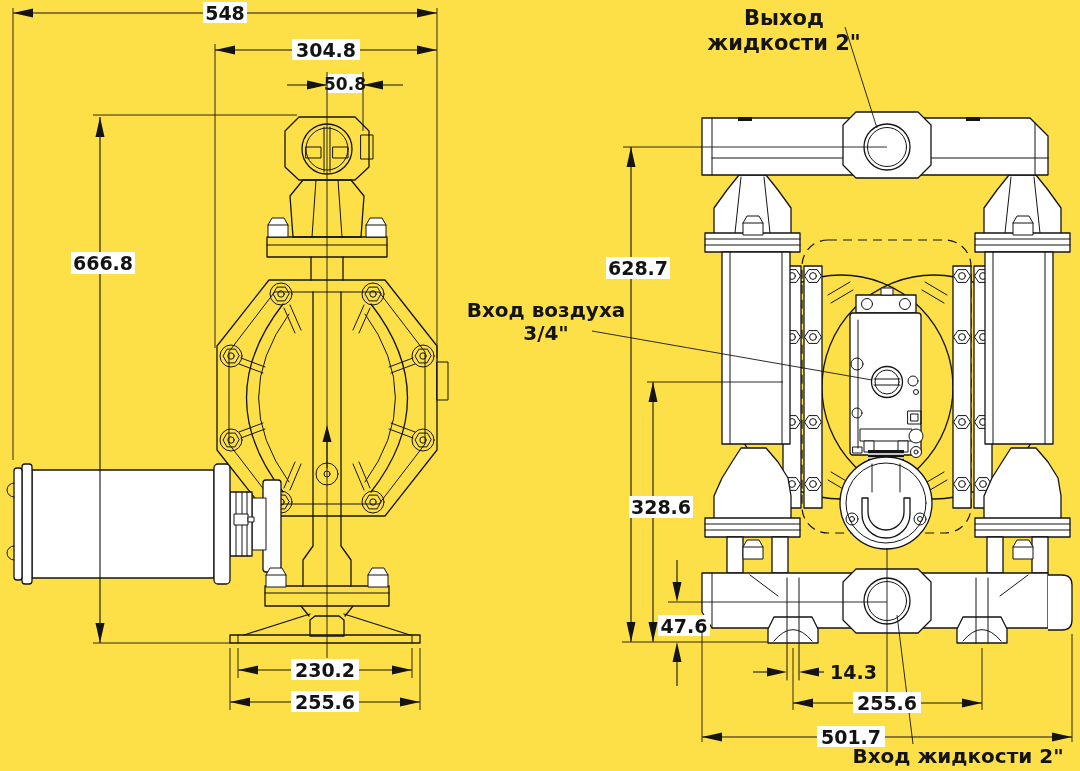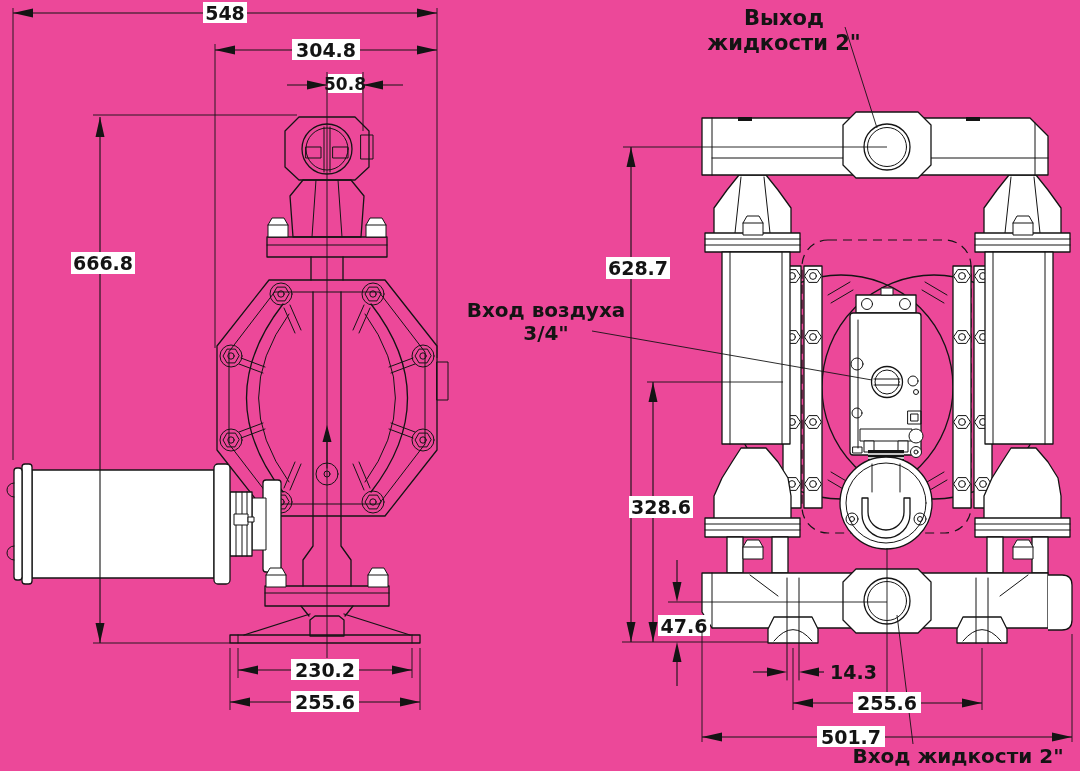--- a/index.html
+++ b/index.html
@@ -1,16 +1,16 @@
 <!DOCTYPE html>
 <html><head>
 <meta charset="utf-8">
 <style>
   html,body{margin:0;padding:0;background:#fff;}
-  #stage{width:1080px;height:771px;background:#ec4899;position:relative;overflow:hidden;}
+  #stage{width:1080px;height:771px;background:#fde047;position:relative;overflow:hidden;}
   svg{display:block;}
   svg *{vector-effect:none;}
   .ln{fill:none;stroke:#141414;stroke-width:1.3;stroke-linecap:round;stroke-linejoin:round;}
   .ln2{fill:none;stroke:#141414;stroke-width:1;stroke-linecap:round;stroke-linejoin:round;}
   .thin{fill:none;stroke:#141414;stroke-width:0.9;}
   .dim{fill:none;stroke:#141414;stroke-width:1.1;}
   .dash{fill:none;stroke:#141414;stroke-width:1.2;stroke-dasharray:9 6;}
   .wf{fill:#ffffff;stroke:#141414;stroke-width:1.3;stroke-linejoin:round;}
   .wf2{fill:#ffffff;stroke:#141414;stroke-width:1;stroke-linejoin:round;}
   .blk{fill:#141414;stroke:none;}

